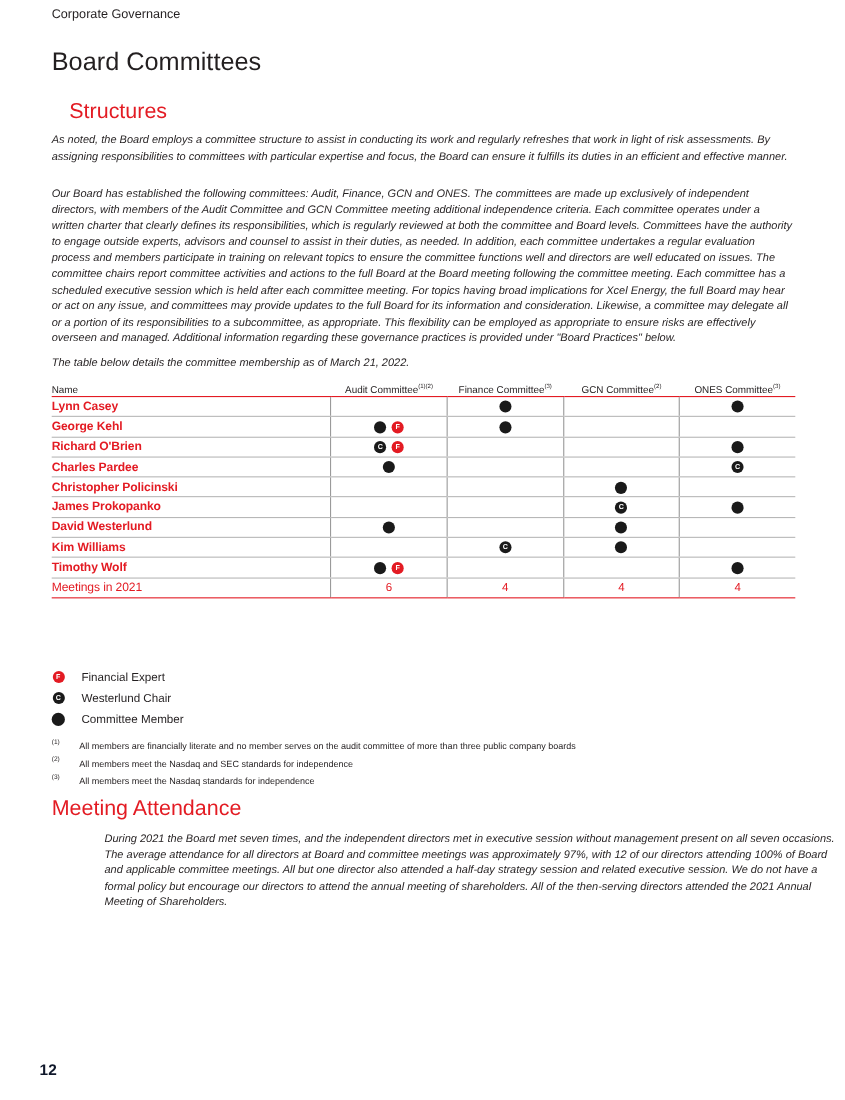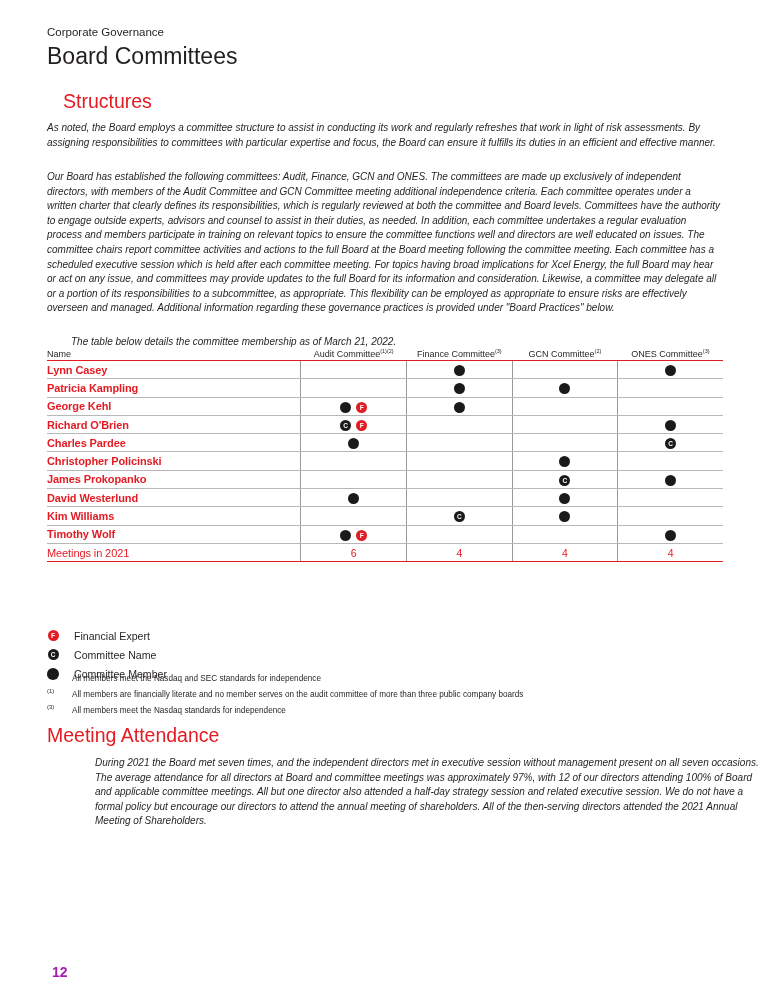--- a/index.html
+++ b/index.html
@@ -1,28 +1,28 @@
 <!DOCTYPE html>
 <html><head>
 <meta charset="utf-8">
 <style>
   html, body { margin: 0; padding: 0; background: #ffffff; }
   body {
     width: 768px; height: 1000px; position: relative; overflow: hidden;
     font-family: "Liberation Sans", sans-serif; color: #231f20;
   }
   .page { position: absolute; left: 47px; top: 0; width: 676px; }
-  .kicker { position: absolute; top: 26px; left: 0; font-size: 11.5px; color: #231f20; }
+  .kicker { position: absolute; top: 7px; left: 0; font-size: 11.5px; color: #231f20; }
   .page-title { position: absolute; top: 43px; left: 0; font-size: 23px; font-weight: normal; color: #231f20; margin: 0; text-align: right; }
   .section-title { font-size: 19.5px; color: #e31b23; margin: 0; font-weight: normal; }
   .structures-title { position: absolute; top: 90px; left: 0; margin-left: 16px; }
   .body-text { font-size: 10px; line-height: 14.6px; color: #231f20; margin: 0; font-style: italic; }
   .p1 { position: absolute; top: 121px; left: 0; width: 676px; }
   .p2 { position: absolute; top: 170px; left: 0; width: 676px; }
-  .p3 { position: absolute; top: 335px; left: 0; width: 676px; margin-left: 24px; }
+  .p3 { position: absolute; top: 324px; left: 0; width: 676px; }
 
   table.committees {
     position: absolute; top: 344px; left: 0; width: 676px;
     border-collapse: collapse; font-size: 10.6px;
   }
   table.committees th {
     font-weight: normal; font-size: 9px; height: 15px; text-align: center;
     border-bottom: 1.5px solid #e31b23; padding: 0 0 1px 0; vertical-align: bottom; color: #231f20;
   }
   table.committees th.name-col { text-align: left; width: 255px; }
@@ -41,32 +41,32 @@
 
   .dot { display: inline-block; width: 11px; height: 11px; border-radius: 50%; background: #1a1a1a; vertical-align: middle; }
   .badge {
     display: inline-block; width: 11px; height: 11px; border-radius: 50%; vertical-align: middle;
     font-size: 6.5px; line-height: 11px; text-align: center; font-weight: bold; color: #fff;
   }
   .badge.chair { background: #1a1a1a; }
   .badge.fin { background: #e31b23; }
   .marks span + span { margin-left: 5px; }
 
-  .legend { position: absolute; top: 626px; left: 0; }
+  .legend { position: absolute; top: 606px; left: 0; }
   .legend-item { display: flex; align-items: center; height: 19px; font-size: 10.6px; }
   .legend-item .sym { width: 12px; margin-right: 15px; display: flex; justify-content: center; }
 
   .footnotes { position: absolute; top: 670px; left: 0; width: 676px; }
   .footnote { display: flex; font-size: 8.2px; height: 16px; align-items: center; }
   .footnote .mark { width: 25px; font-size: 6px; position: relative; top: -3px; }
 
   .attendance-title { position: absolute; top: 724px; left: 0; }
   .p4 { position: absolute; top: 756px; left: 0; width: 676px; margin-left: 48px; }
 
-  .page-number { position: absolute; top: 964px; left: 52px; font-size: 14px; font-weight: bold; color: #a21caf; }
+  .page-number { position: absolute; top: 964px; left: 36px; font-size: 14px; font-weight: bold; color: #0f172a; }
 </style>
 </head>
 <body>
 
 <div class="page">
   <div class="kicker">Corporate Governance</div>
   <h1 class="page-title">Board Committees</h1>
 
   <h2 class="section-title structures-title">Structures</h2>
   <p class="body-text p1">As noted, the Board employs a committee structure to assist in conducting its work and regularly refreshes that work in light of risk assessments. By assigning responsibilities to committees with particular expertise and focus, the Board can ensure it fulfills its duties in an efficient and effective manner.</p>
@@ -85,27 +85,20 @@
     </thead>
     <tbody id="table-body">
         <tr>
           <td class="name-cell">Lynn Casey</td>
           <td class="col marks"></td>
           <td class="col marks"><span class="dot"></span></td>
           <td class="col marks"></td>
           <td class="col marks"><span class="dot"></span></td>
         </tr>
         <tr>
-          <td class="name-cell">Patricia Kampling</td>
-          <td class="col marks"></td>
-          <td class="col marks"><span class="dot"></span></td>
-          <td class="col marks"><span class="dot"></span></td>
-          <td class="col marks"></td>
-        </tr>
-        <tr>
           <td class="name-cell">George Kehl</td>
           <td class="col marks"><span class="dot"></span><span class="badge fin">F</span></td>
           <td class="col marks"><span class="dot"></span></td>
           <td class="col marks"></td>
           <td class="col marks"></td>
         </tr>
         <tr>
           <td class="name-cell">Richard O'Brien</td>
           <td class="col marks"><span class="badge chair">C</span><span class="badge fin">F</span></td>
           <td class="col marks"></td>
@@ -170,38 +163,38 @@
     <div class="legend-item">
       <span class="sym">
           <span class="badge fin">F</span>
         </span>
       <span>Financial Expert</span>
     </div>
     <div class="legend-item">
       <span class="sym">
           <span class="badge chair">C</span>
         </span>
-      <span>Committee Name</span>
+      <span>Westerlund Chair</span>
     </div>
     <div class="legend-item">
       <span class="sym">
           <span class="dot" style="width:12px;height:12px"></span>
         </span>
       <span>Committee Member</span>
     </div>
   </div>
 
   <div class="footnotes">
     <div class="footnote">
+      <span class="mark">(1)</span>
+      <span>All members are financially literate and no member serves on the audit committee of more than three public company boards</span>
+    </div>
+    <div class="footnote">
       <span class="mark">(2)</span>
       <span>All members meet the Nasdaq and SEC standards for independence</span>
-    </div>
-    <div class="footnote">
-      <span class="mark">(1)</span>
-      <span>All members are financially literate and no member serves on the audit committee of more than three public company boards</span>
     </div>
     <div class="footnote">
       <span class="mark">(3)</span>
       <span>All members meet the Nasdaq standards for independence</span>
     </div>
   </div>
 
   <h2 class="section-title attendance-title">Meeting Attendance</h2>
   <p class="body-text p4">During 2021 the Board met seven times, and the independent directors met in executive session without management present on all seven occasions. The average attendance for all directors at Board and committee meetings was approximately 97%, with 12 of our directors attending 100% of Board and applicable committee meetings. All but one director also attended a half-day strategy session and related executive session. We do not have a formal policy but encourage our directors to attend the annual meeting of shareholders. All of the then-serving directors attended the 2021 Annual Meeting of Shareholders.</p>
 </div>

